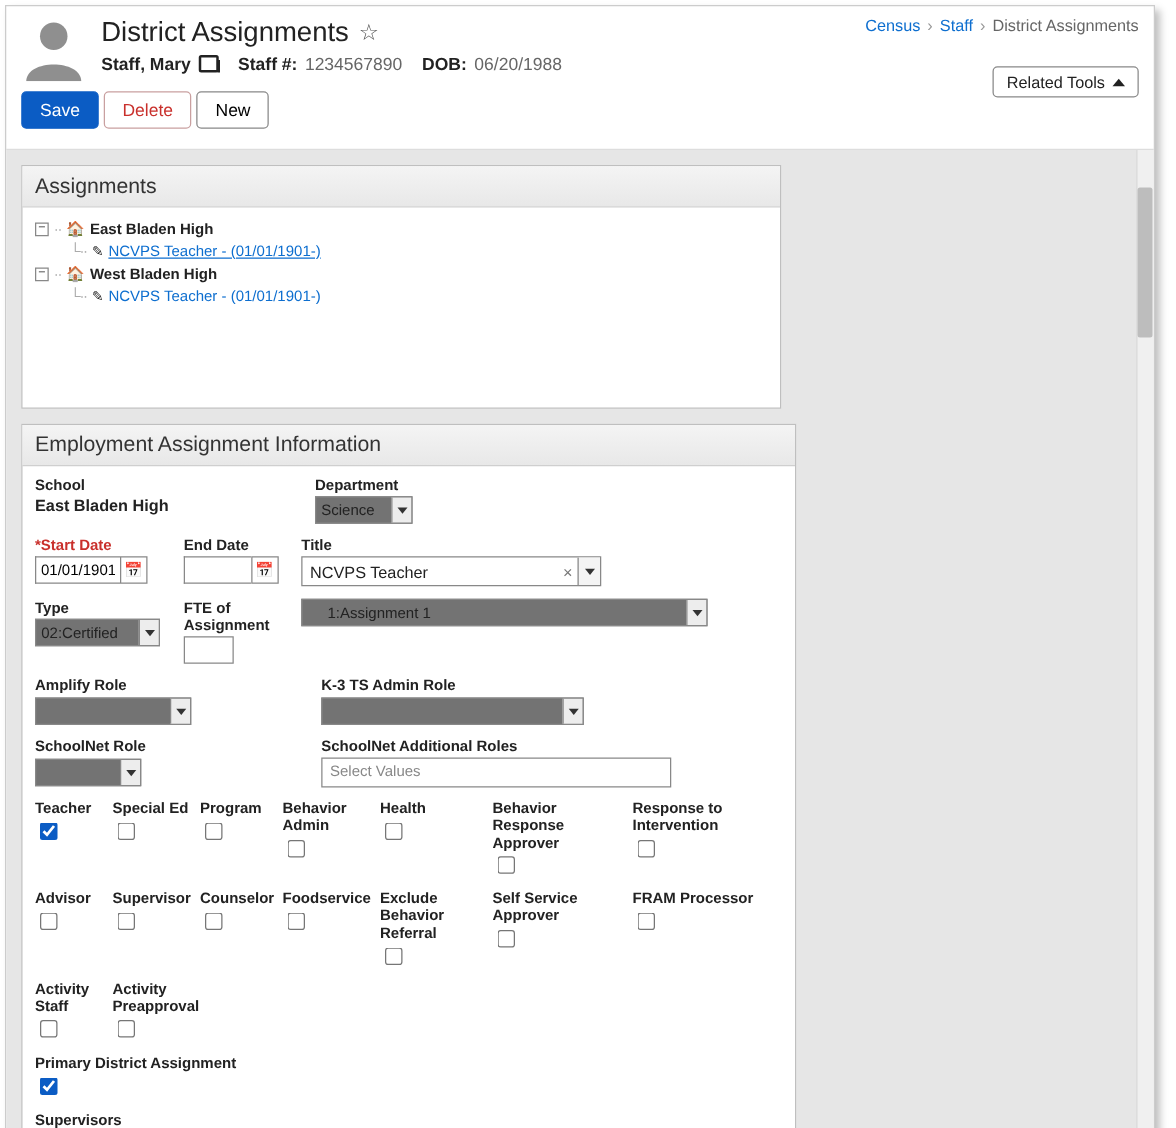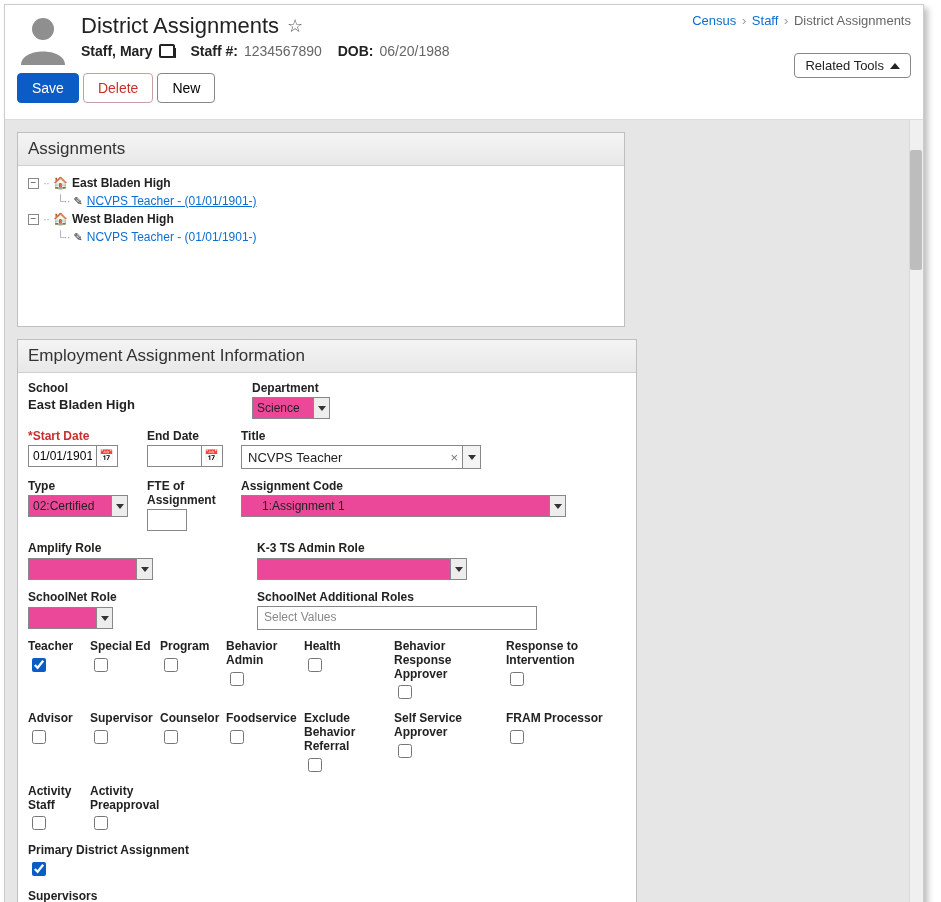--- a/index.html
+++ b/index.html
@@ -183,21 +183,21 @@
     font-size: 12px;
   }
   
   .checks { display: grid; grid-template-columns: 62px 70px 66px 78px 90px 112px 120px; column-gap: 0; row-gap: 10px; margin-top: 8px; }
   .chk .lbl { font-weight: 700; font-size: 12px; line-height: 1.15; min-height: 14px; }
   .chk input { margin-top: 2px; }
   .chk.wide .lbl { white-space: normal; }
   .supervisors-lbl { font-weight: 700; font-size: 12px; margin-top: 10px; }
   .custom-select {
     border: 1px solid #888;
-    background: #ec4899;
+    background: #737373;
     height: 22px;
     display: inline-flex;
     align-items: center;
     position: relative;
   }
   .custom-select .cs-text { flex:1; padding: 0 4px; font-size:12px; }
   .custom-select .cs-dd {
     width: 16px; height: 100%;
     background: #ededed;
     border-left: 1px solid #888;
@@ -341,21 +341,20 @@
                 <span class="cs-dd">
                     <span class="dd-tri"></span>
                   </span>
               </div>
             </div>
             <div class="field" style="width:90px;">
               <span class="lbl">FTE of Assignment</span>
               <input type="text" style="width: 40px;" value="">
             </div>
             <div class="field">
-              <span class="lbl">Assignment Code</span>
               <div class="custom-select" style="width:325px;padding-left:16px;">
                 <span class="cs-text">1:Assignment 1</span>
                 <span class="cs-dd">
                     <span class="dd-tri"></span>
                   </span>
               </div>
             </div>
           </div>
 
           <div class="row">

